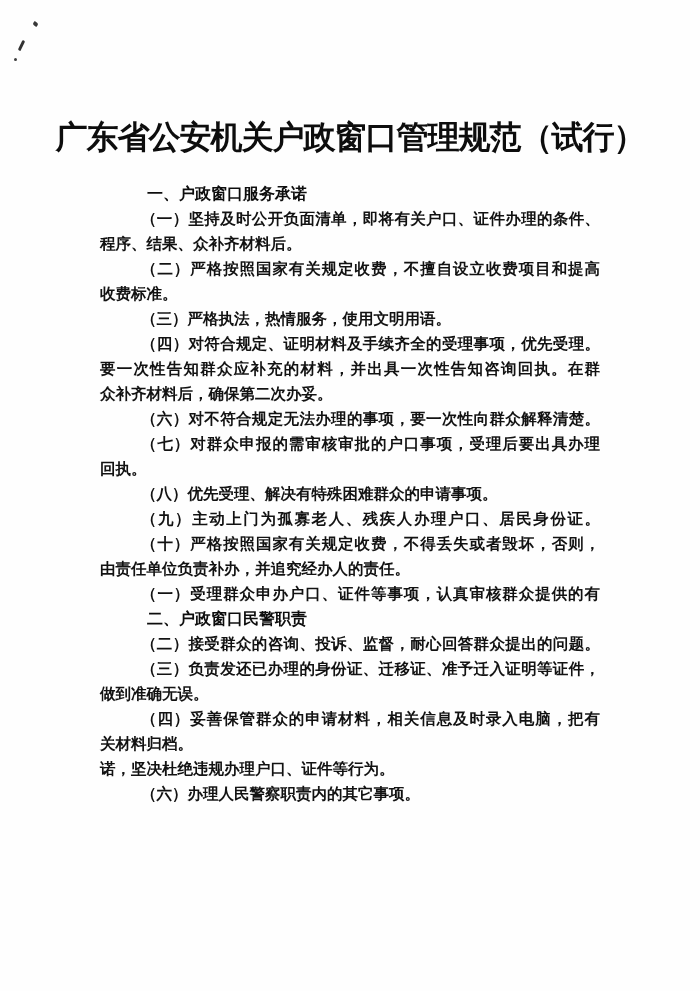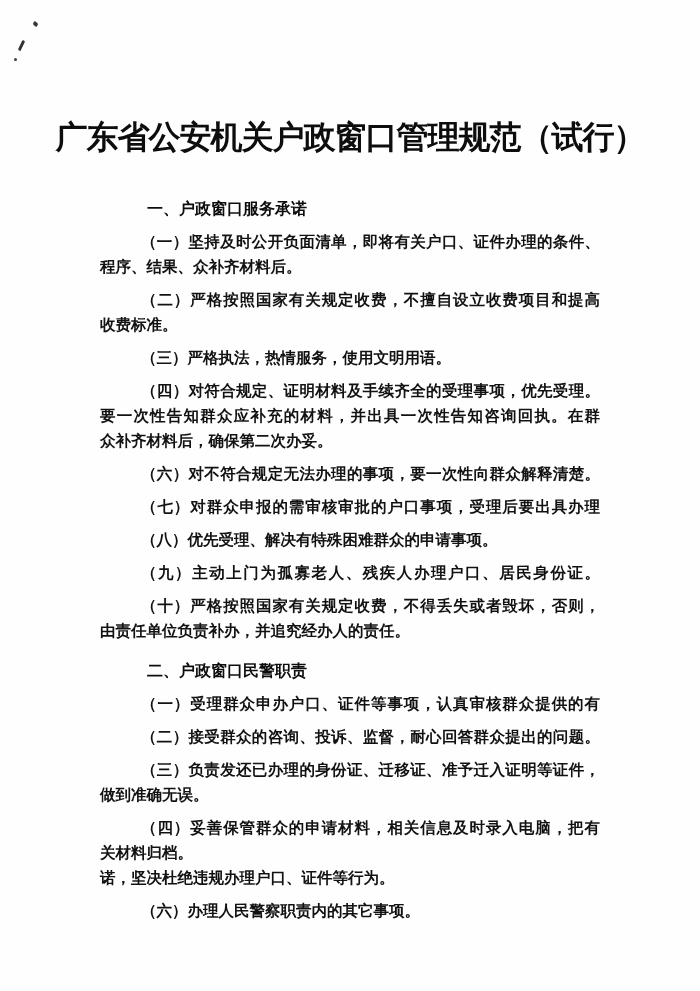--- a/index.html
+++ b/index.html
@@ -59,32 +59,31 @@
     left: 100px;
     width: 500px;
   }
   .line {
     height: 25px;
     line-height: 25px;
     font-size: 15.5px;
     font-weight: 600;
     color: #121212;
   }
-  .line.first { padding-left: 41px; margin-top: 8px; }
+  .line.first { padding-left: 41px; }
   .line.fill {
     text-align: justify;
     text-align-last: justify;
   }
   .line.heading {
     font-family: "Liberation Sans", sans-serif;
     font-weight: 700;
     font-size: 16px;
     padding-left: 47px;
     color: #0d0d0d;
-    margin-top: 15px;
   }
 </style>
 </head>
 <body>
 
 <div class="paper">
   <span class="scan-mark mark-speck"></span>
   <span class="scan-mark mark-stroke"></span>
   <span class="scan-mark mark-dot"></span>
 
@@ -95,26 +94,27 @@
       <div class="line first fill">（一）坚持及时公开负面清单，即将有关户口、证件办理的条件、</div>
       <div class="line">程序、结果、众补齐材料后。</div>
       <div class="line first fill">（二）严格按照国家有关规定收费，不擅自设立收费项目和提高</div>
       <div class="line">收费标准。</div>
       <div class="line first">（三）严格执法，热情服务，使用文明用语。</div>
       <div class="line first fill">（四）对符合规定、证明材料及手续齐全的受理事项，优先受理。</div>
       <div class="line fill">要一次性告知群众应补充的材料，并出具一次性告知咨询回执。在群</div>
       <div class="line">众补齐材料后，确保第二次办妥。</div>
       <div class="line first fill">（六）对不符合规定无法办理的事项，要一次性向群众解释清楚。</div>
       <div class="line first fill">（七）对群众申报的需审核审批的户口事项，受理后要出具办理</div>
+      <div class="line">回执。</div>
       <div class="line first">（八）优先受理、解决有特殊困难群众的申请事项。</div>
       <div class="line first fill">（九）主动上门为孤寡老人、残疾人办理户口、居民身份证。</div>
       <div class="line first fill">（十）严格按照国家有关规定收费，不得丢失或者毁坏，否则，</div>
       <div class="line">由责任单位负责补办，并追究经办人的责任。</div>
+      <div class="line first fill">（一）受理群众申办户口、证件等事项，认真审核群众提供的有</div>
       <div class="line heading">二、户政窗口民警职责</div>
-      <div class="line first fill">（一）受理群众申办户口、证件等事项，认真审核群众提供的有</div>
       <div class="line first fill">（二）接受群众的咨询、投诉、监督，耐心回答群众提出的问题。</div>
       <div class="line first fill">（三）负责发还已办理的身份证、迁移证、准予迁入证明等证件，</div>
       <div class="line">做到准确无误。</div>
       <div class="line first fill">（四）妥善保管群众的申请材料，相关信息及时录入电脑，把有</div>
       <div class="line">关材料归档。</div>
       <div class="line">诺，坚决杜绝违规办理户口、证件等行为。</div>
       <div class="line first">（六）办理人民警察职责内的其它事项。</div>
     </div>
 </div>
 

